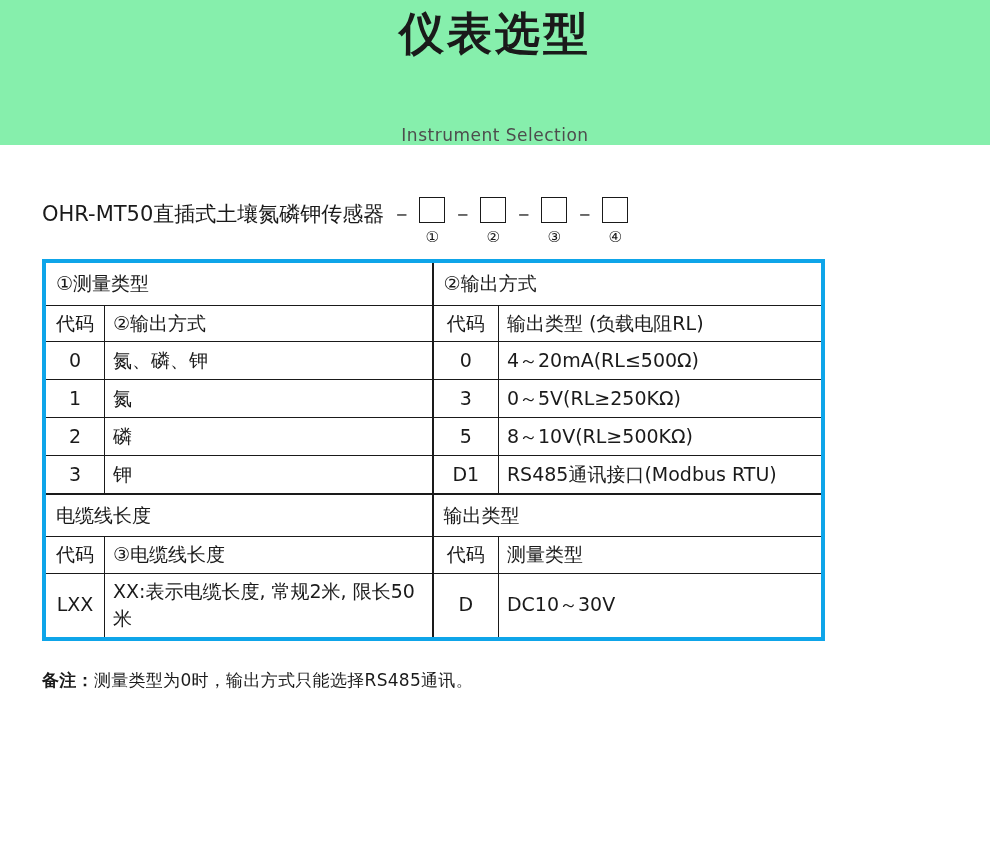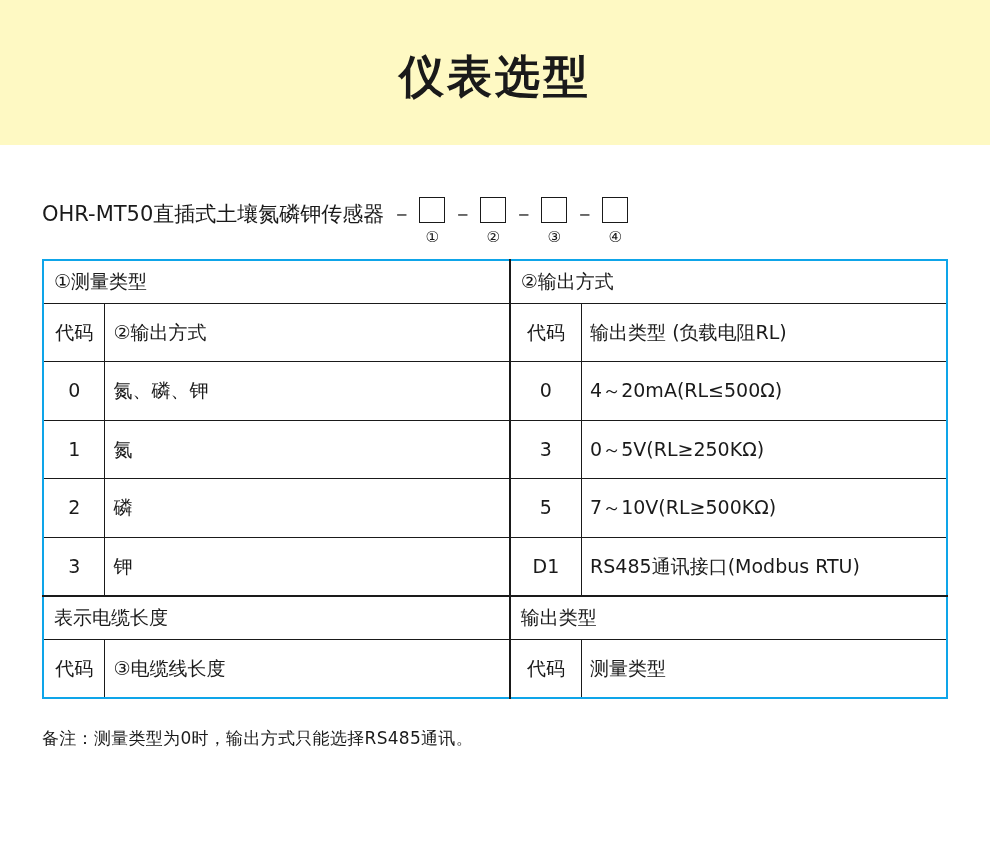--- a/index.html
+++ b/index.html
@@ -13,25 +13,25 @@
     background: #ffffff;
     font-family: "DejaVu Sans", "Liberation Sans", sans-serif;
     color: #1a1a1a;
     overflow: hidden;
   }
 
   
   .banner {
     width: 990px;
     height: 145px;
-    background: #fef9c3;
+    background: #86efac;
     display: flex;
     flex-direction: column;
     align-items: center;
-    justify-content: center;
+    justify-content: space-between;
     padding-top: 8px;
   }
   .banner-title {
     font-size: 45px;
     font-weight: bold;
     letter-spacing: 3px;
     color: #1a1a1a;
     line-height: 1.15;
   }
   .banner-sub {
@@ -80,55 +80,56 @@
     height: 26px;
     border: 1.5px solid #1a1a1a;
     background: #fff;
   }
   .slot-num {
     font-size: 15px;
     margin-top: 7px;
     line-height: 1;
   }
   .grid {
-    width: 906px;
-    border: 2px solid #0ea5e9;
+    width: 783px;
+    border: 4px solid #0ea5e9;
     border-collapse: collapse;
   }
   .grid td {
     border: 1.5px solid #1a1a1a;
     font-size: 19px;
-    padding: 15px 8px;
+    padding: 4px 8px;
     vertical-align: middle;
     line-height: 1.45;
   }
   .sect-head {
     font-size: 19px;
     padding: 7px 10px !important;
   }
   .center { text-align: center; }
   .row-cell { height: 38px; }
   .tall-cell { height: 42px; }
   .thick-mid { border-left: 2px solid #1a1a1a !important; }
   .thick-top { border-top: 2px solid #1a1a1a !important; }
 
   
   .note {
     margin-top: 28px;
     font-size: 17px;
     color: #1a1a1a;
     letter-spacing: 0.3px;
   }
-  .note-label { font-weight: normal; }
+  .note-label { font-weight: bold; }
 </style>
 </head>
 <body>
 
 <div class="banner">
   <div class="banner-title">仪表选型</div>
+  <div class="banner-sub">Instrument Selection</div>
 </div>
 
 <div class="content">
 
   <div class="model-line">
     <div class="model-name">OHR-MT50直插式土壤氮磷钾传感器</div>
     <div class="slot-group">
       <span class="dash">－</span>
       <div class="slot-col">
         <div class="slot-box"></div>
@@ -182,41 +183,47 @@
       <tr>
         <td class="center row-cell">1</td>
         <td class="row-cell">氮</td>
         <td class="center row-cell thick-mid">3</td>
         <td class="row-cell">0～5V(RL≥250KΩ)</td>
       </tr>
       <tr>
         <td class="center row-cell">2</td>
         <td class="row-cell">磷</td>
         <td class="center row-cell thick-mid">5</td>
-        <td class="row-cell">7～10V(RL≥500KΩ)</td>
+        <td class="row-cell">8～10V(RL≥500KΩ)</td>
       </tr>
       <tr>
         <td class="center row-cell">3</td>
         <td class="row-cell">钾</td>
         <td class="center row-cell thick-mid">D1</td>
         <td class="row-cell">RS485通讯接口(Modbus RTU)</td>
       </tr>
 
       <tr>
-        <td class="sect-head thick-top" colspan="2">表示电缆长度</td>
+        <td class="sect-head thick-top" colspan="2">电缆线长度</td>
         <td class="sect-head thick-top thick-mid" colspan="2">输出类型</td>
       </tr>
 
       <tr>
         <td class="center">代码</td>
         <td>③电缆线长度</td>
         <td class="center thick-mid">代码</td>
         <td>测量类型</td>
       </tr>
 
+      <tr>
+        <td class="center tall-cell">LXX</td>
+        <td class="tall-cell">XX:表示电缆长度, 常规2米, 限长50米</td>
+        <td class="center tall-cell thick-mid">D</td>
+        <td class="tall-cell">DC10～30V</td>
+      </tr>
     </tbody>
   </table>
 
   <div class="note">
     <span class="note-label">备注：</span><span>测量类型为0时，输出方式只能选择RS485通讯。</span>
   </div>
 
 </div>
 
 </body></html>

